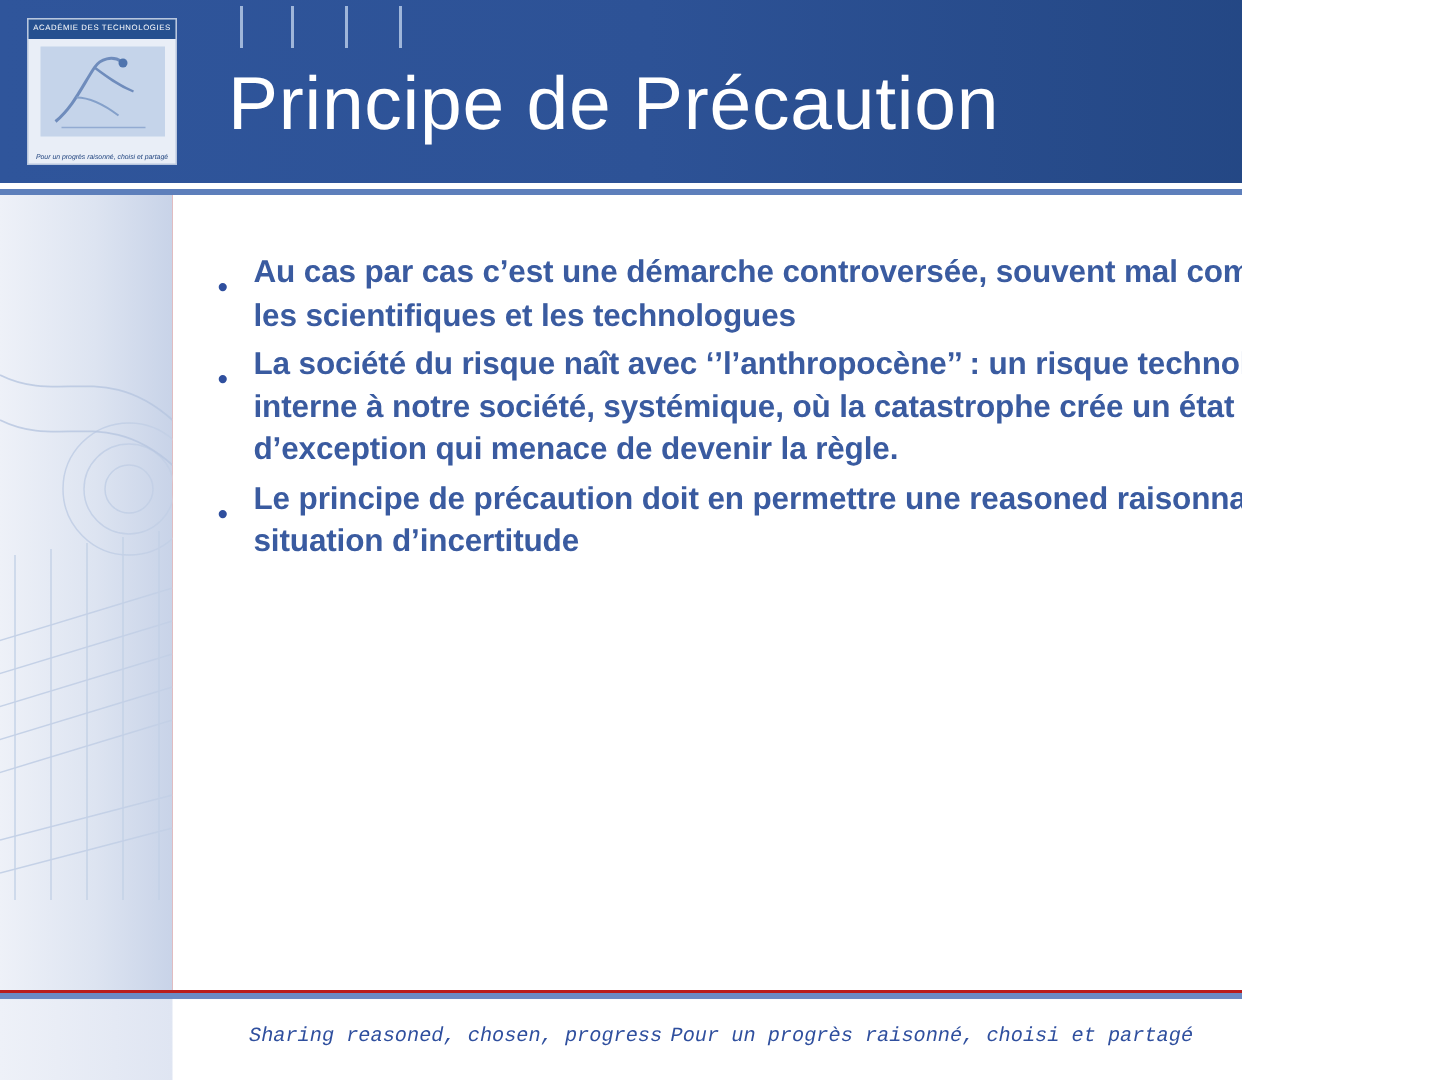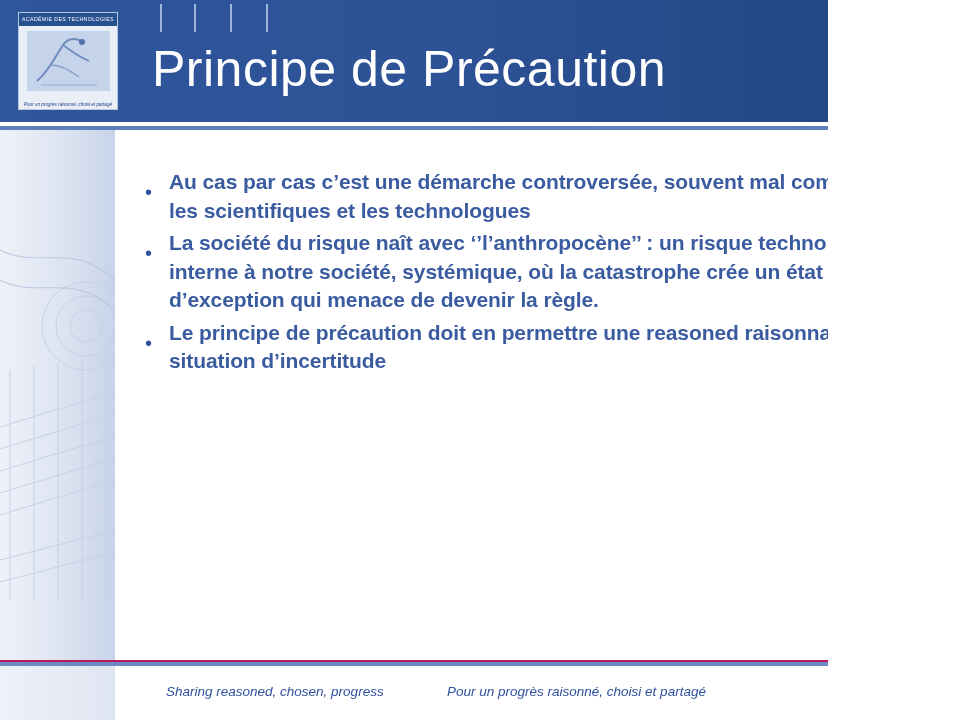--- a/index.html
+++ b/index.html
@@ -10,21 +10,21 @@
     width: 960px;
     height: 720px;
     font-family: "Liberation Sans", sans-serif;
     background: #ffffff;
     overflow: hidden;
   }
   .slide {
     position: relative;
     width: 828px;
     height: 720px;
-    background: #be185d;
+    background: #b91c1c;
     overflow: hidden;
   }
 
   
   .header {
     position: absolute;
     left: 0;
     top: 0;
     width: 960px;
     height: 122px;
@@ -202,20 +202,21 @@
     height: 54px;
     background: linear-gradient(to right, #eef1f8 0%, #dfe5f2 100%);
   }
   .footer-text {
     position: absolute;
     top: 18px;
     color: #2f4f9e;
     font-size: 13.5px;
     font-style: italic;
     white-space: nowrap;
+    font-family: Liberation Mono, monospace;
   }
   .footer-en { left: 166px; }
   .footer-fr { left: 447px; }
 </style>
 </head>
 <body>
 
 <div class="slide">
 
   <div class="header">

